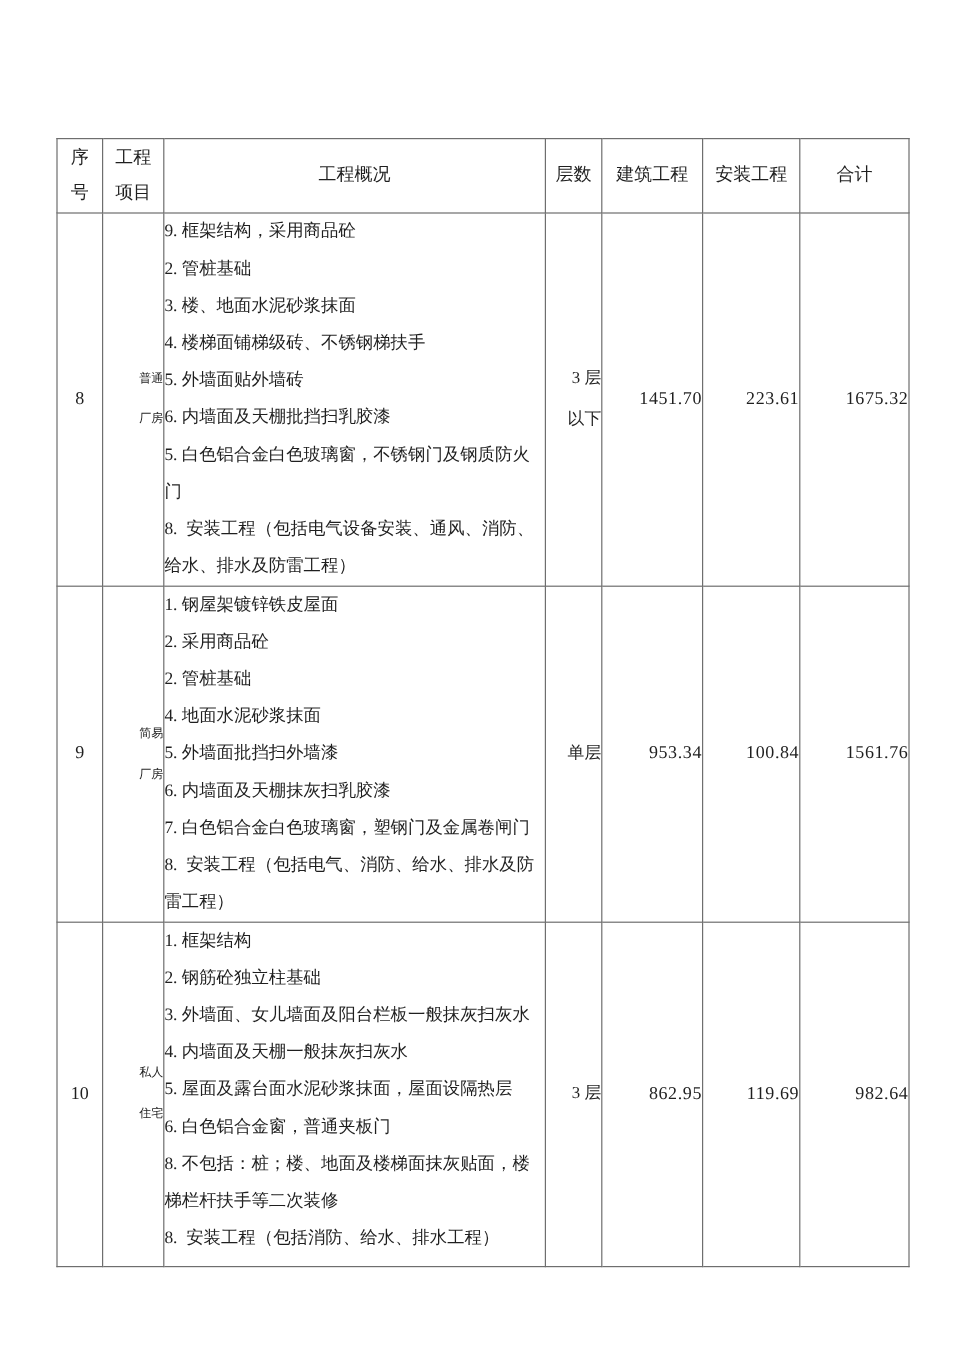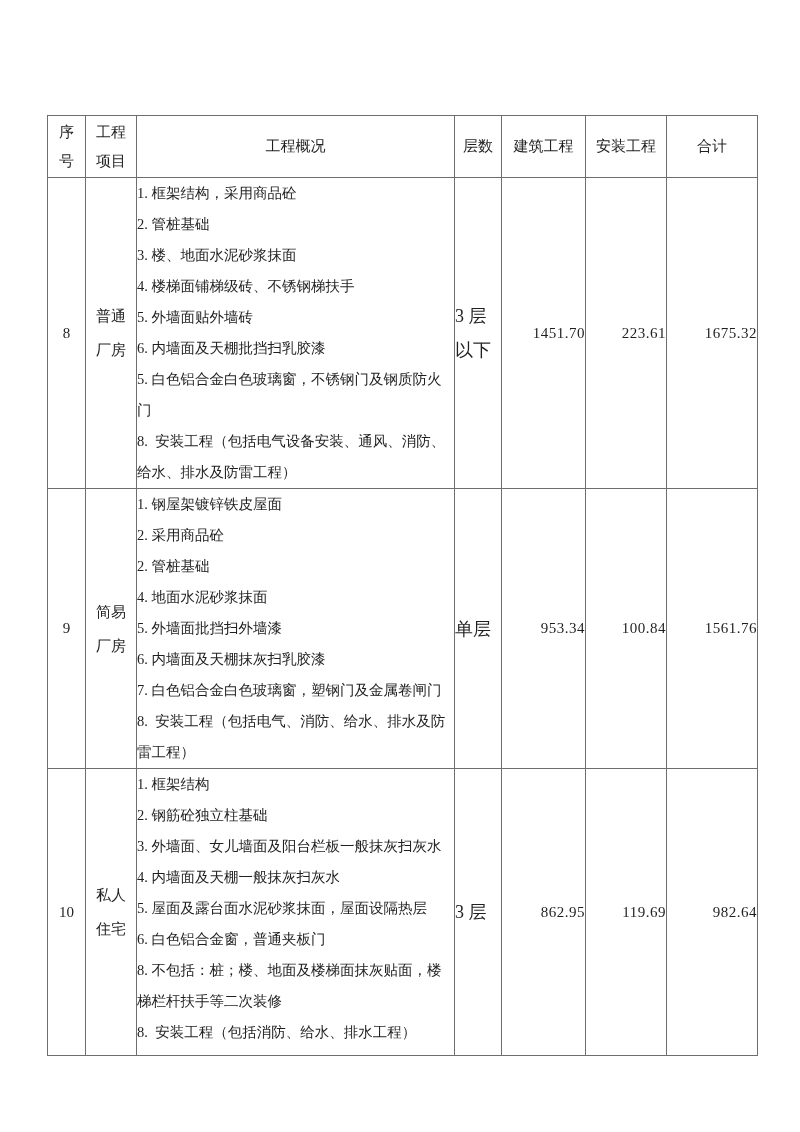--- a/index.html
+++ b/index.html
@@ -32,34 +32,34 @@
     font-size:15px;
     text-align:center;
     vertical-align:middle;
     line-height:29px;
   }
   .pre{white-space:pre-line;}
   .c-seq{
     font-size:15px;text-align:center;vertical-align:middle;
   }
   .c-proj{
-    font-size:15px;text-align:center;vertical-align:middle;line-height:34px;
+    font-size:10px;text-align:right;vertical-align:middle;line-height:34px;
   }
   .c-overview{
     vertical-align:top;
     padding:4px 4px 0 13px;
     text-align:left;
   }
   .item{
     font-size:14.5px;
     line-height:31px;
     white-space:pre-wrap;
   }
   .c-floors{
-    font-size:18px;text-align:left;vertical-align:middle;line-height:34px;
+    font-size:14px;text-align:right;vertical-align:middle;line-height:34px;
   }
   .c-num{
     font-size:15px;text-align:right;vertical-align:middle;
     letter-spacing:0.5px;
   }
 </style>
 </head>
 <body>
 
 <div class="page">
@@ -85,21 +85,21 @@
         <th class="hdr">安装工程</th>
         <th class="hdr">合计</th>
       </tr>
     </thead>
     <tbody>
       <tr class="r0">
         <td class="c-seq">8</td>
         <td class="c-proj pre">普通
 厂房</td>
         <td class="c-overview">
-          <div class="item">1. 框架结构，采用商品砼</div>
+          <div class="item">9. 框架结构，采用商品砼</div>
           <div class="item">2. 管桩基础</div>
           <div class="item">3. 楼、地面水泥砂浆抹面</div>
           <div class="item">4. 楼梯面铺梯级砖、不锈钢梯扶手</div>
           <div class="item">5. 外墙面贴外墙砖</div>
           <div class="item">6. 内墙面及天棚批挡扫乳胶漆</div>
           <div class="item">5. 白色铝合金白色玻璃窗，不锈钢门及钢质防火门</div>
           <div class="item">8.  安装工程（包括电气设备安装、通风、消防、给水、排水及防雷工程）</div>
         </td>
         <td class="c-floors pre">3 层
 以下</td>

